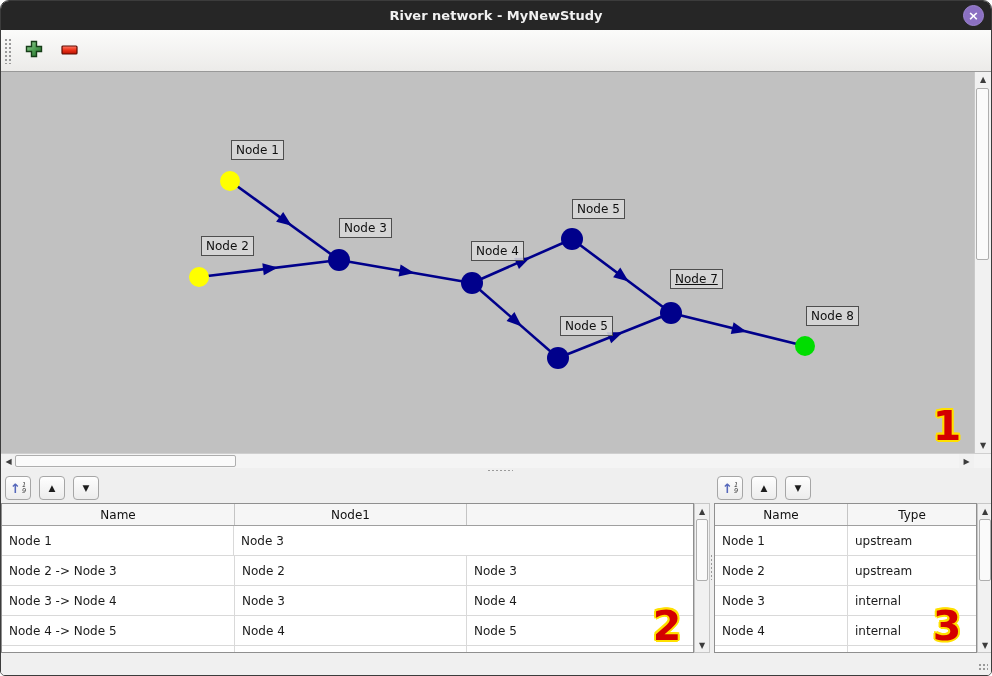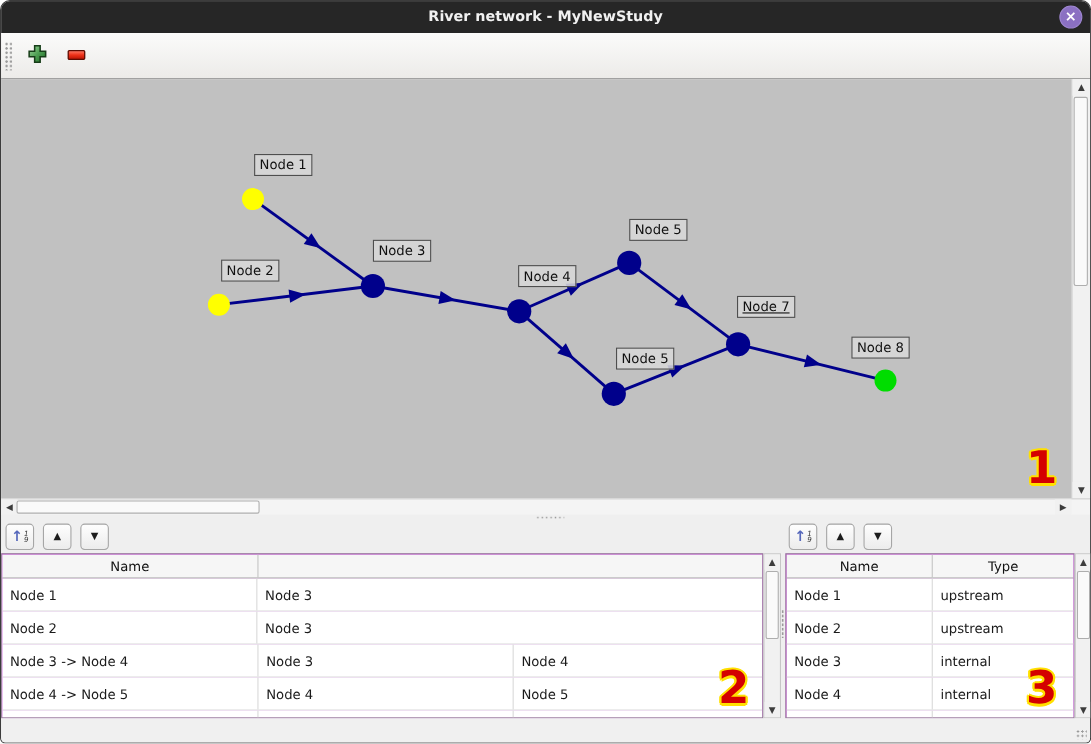--- a/index.html
+++ b/index.html
@@ -59,21 +59,21 @@
   .panel-toolbar{height:31px;display:flex;align-items:flex-start;padding-top:4px;gap:8px;}
   .panel-left .panel-toolbar{padding-left:4px;}
   .panel-right .panel-toolbar{padding-left:3px;}
   .ptb-btn{width:26px;height:24px;border:1px solid #a6a6a6;border-radius:4px;
     background:linear-gradient(#fefefe,#ececec);display:flex;align-items:center;
     justify-content:center;font-size:9px;color:#1d1d1d;cursor:pointer;}
   .sort-icon{display:flex;align-items:center;gap:1px;}
   .sort-arrow{color:#5668bb;font-weight:bold;font-size:13px;line-height:1;}
   .sort-nums{display:flex;flex-direction:column;font-size:6.5px;line-height:6px;color:#333;font-style:normal;}
   
-  .dtable{position:absolute;top:31px;background:#d946ef;border:1px solid #8f8f8f;overflow:hidden;}
+  .dtable{position:absolute;top:31px;background:#b91c1c;border:1px solid #8f8f8f;overflow:hidden;}
   .panel-left .dtable{left:0;width:693px;height:150px;}
   .panel-right .dtable{left:0;width:263px;height:150px;}
   .trow{display:flex;height:30px;border-bottom:1px solid #d9d9d9;background:#fff;}
   .trow.thead{height:22px;background:#f6f6f6;border-bottom:1px solid #9f9f9f;}
   .trow.partial{height:8px;border-bottom:none;}
   .tcell{border-right:1px solid #d9d9d9;padding-left:7px;font-size:12px;color:#1a1a1a;
     display:flex;align-items:center;overflow:hidden;white-space:nowrap;}
   .thead .tcell{justify-content:center;padding-left:0;border-right:1px solid #c4c4c4;color:#111;}
   .links-t .c0{width:233px;} .links-t .c1{width:232px;} .links-t .c2{flex:1;border-right:none;}
   .nodes-t .c0{width:133px;} .nodes-t .c1{flex:1;border-right:none;}
@@ -166,21 +166,21 @@
           <circle cx="670" cy="241" r="11" fill="#00008b"></circle>
           <circle cx="804" cy="274" r="10" fill="#00dd00"></circle>
         </svg>
     <div class="node-label" style="left: 230px; top: 68px;">Node 1</div>
         <div class="node-label" style="left: 200px; top: 164px;">Node 2</div>
         <div class="node-label" style="left: 338px; top: 146px;">Node 3</div>
         <div class="node-label" style="left: 470px; top: 169px;">Node 4</div>
         <div class="node-label" style="left: 571px; top: 127px;">Node 5</div>
         <div class="node-label" style="left: 559px; top: 244px;">Node 5</div>
         <div class="node-label" style="left: 669px; top: 197px; text-decoration: underline;">Node 7</div>
-        <div class="node-label" style="left: 773px; top: 234px;">Node 8</div>
+        <div class="node-label" style="left: 805px; top: 234px;">Node 8</div>
       </div>
     <div class="vscroll">
       <span class="sb-btn up">▲</span>
       <span class="sb-thumb"></span>
       <span class="sb-btn down">▼</span>
     </div>
   </div>
 
   <div class="hscroll">
     <span class="sb-btn left">◀</span>
@@ -208,26 +208,28 @@
         <div class="ptb-btn">
             <span>▲</span>
           </div>
         <div class="ptb-btn">
             <span>▼</span>
           </div>
       </div>
       <div class="dtable links-t" id="links-table">
           <div class="trow thead">
             <div class="tcell c0">Name</div>
+            <div class="tcell c1">Node1</div>
           </div>
           <div class="trow">
             <div class="tcell c1">Node 1</div>
             <div class="tcell c2">Node 3</div>
           </div>
           <div class="trow">
+            <div class="tcell c0">Node 2 -&gt; Node 3</div>
             <div class="tcell c1">Node 2</div>
             <div class="tcell c2">Node 3</div>
           </div>
           <div class="trow">
             <div class="tcell c0">Node 3 -&gt; Node 4</div>
             <div class="tcell c1">Node 3</div>
             <div class="tcell c2">Node 4</div>
           </div>
           <div class="trow">
             <div class="tcell c0">Node 4 -&gt; Node 5</div>

